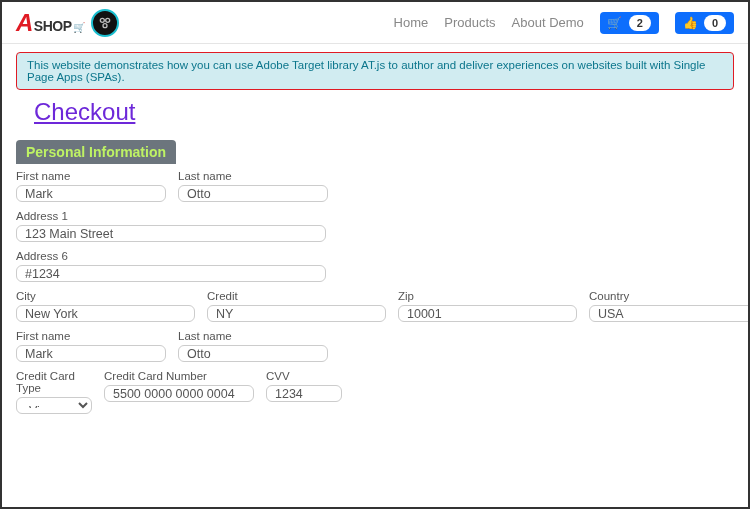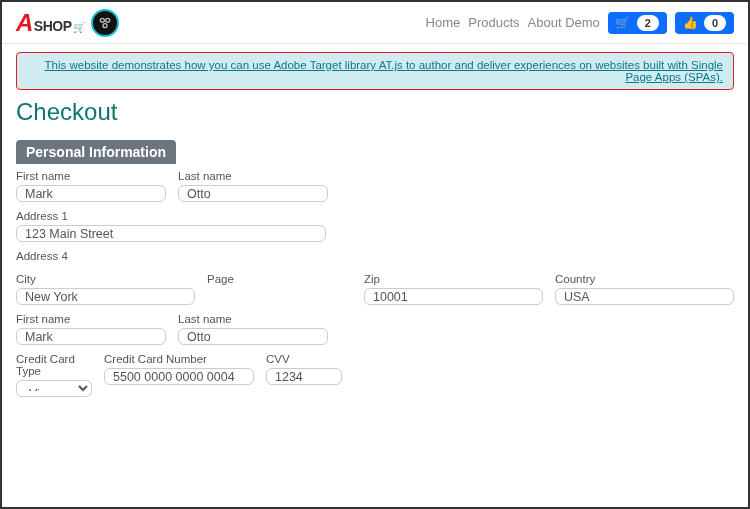--- a/index.html
+++ b/index.html
@@ -32,59 +32,59 @@
   }
   .logo-a { color: #e01b24; font-size: 24px; font-style: italic; font-weight: 900; }
   .logo-rest { color: #333; font-weight: 700; margin-left: 1px; font-size: 14px; text-align: center; }
   .cart-icon-small { font-size: 10px; color:#333; margin-left:2px;}
   .gear-badge {
     width: 28px; height: 28px; border-radius: 50%;
     background: #111; border: 2px solid #1bbecf;
     display: flex; align-items: center; justify-content: center;
     color:#aaa; font-size:14px;
   }
-  .nav-right { margin-left: auto; display: flex; align-items: center; gap: 8px; }
+  .nav-right { margin-left: auto; display: flex; align-items: center; gap: 16px; }
   .nav-link { color: #888; font-size: 13px; cursor: pointer; }
   .pill-btn {
     background: #0d6efd; color: #fff; border: none; border-radius: 4px;
     padding: 3px 8px; display: inline-flex; align-items: center; gap: 6px;
     cursor: pointer; font-size: 12px;
   }
   .pill-count {
     background: #fff; color: #333; border-radius: 10px;
     padding: 0 8px; font-weight: 600; font-size: 11px; line-height: 16px;
   }
   .banner {
     margin: 8px 14px;
     background: #d1ecf1;
     border: 1px solid #e01b24;
     border-radius: 4px;
     color: #0c768c;
     font-size: 11.5px;
-    text-align: right;
+    text-align: left;
     padding: 6px 10px;
-    text-decoration: underline;
   }
   .content {
     display: flex;
     padding: 0 14px 10px 14px;
     gap: 40px;
     align-items: flex-start;
   }
   h2.page-title {
     font-weight: 400;
     font-size: 24px;
-    color: #0f766e;
-    margin: 4px 14px 8px 14px;
+    color: #6d28d9;
+    margin: 4px 14px 8px 32px;
+    text-decoration: underline;
   }
   .left-col { flex: 1; }
   .section-header {
     display: inline-block;
     background: #6c757d;
-    color: #ffffff;
+    color: #bef264;
     font-weight: 600;
     font-size: 14px;
     padding: 4px 10px;
     border-radius: 4px 4px 0 0;
     margin: 6px 0 6px 0;
   }
   .form-row { display: flex; gap: 12px; margin-bottom: 8px; }
   .form-group { display: flex; flex-direction: column; }
   .form-row.four .form-group { flex: 1; }
   .half { width: 150px; }
@@ -158,31 +158,33 @@
 
     <div class="form-row">
       <div class="form-group wide">
         <label>Address 1</label>
         <input type="text" value="123 Main Street" style="">
       </div>
     </div>
 
     <div class="form-row">
       <div class="form-group wide">
-        <label>Address 4</label>
+        <label>Address 6</label>
+        <input type="text" value="#1234" style="">
       </div>
     </div>
 
     <div class="form-row four">
       <div class="form-group">
         <label>City</label>
         <input type="text" value="New York" style="">
       </div>
       <div class="form-group">
-        <label>Page</label>
+        <label>Credit</label>
+        <input type="text" value="NY" style="">
       </div>
       <div class="form-group">
         <label>Zip</label>
         <input type="text" value="10001" style="">
       </div>
       <div class="form-group">
         <label>Country</label>
         <input type="text" value="USA" style="">
       </div>
     </div>

